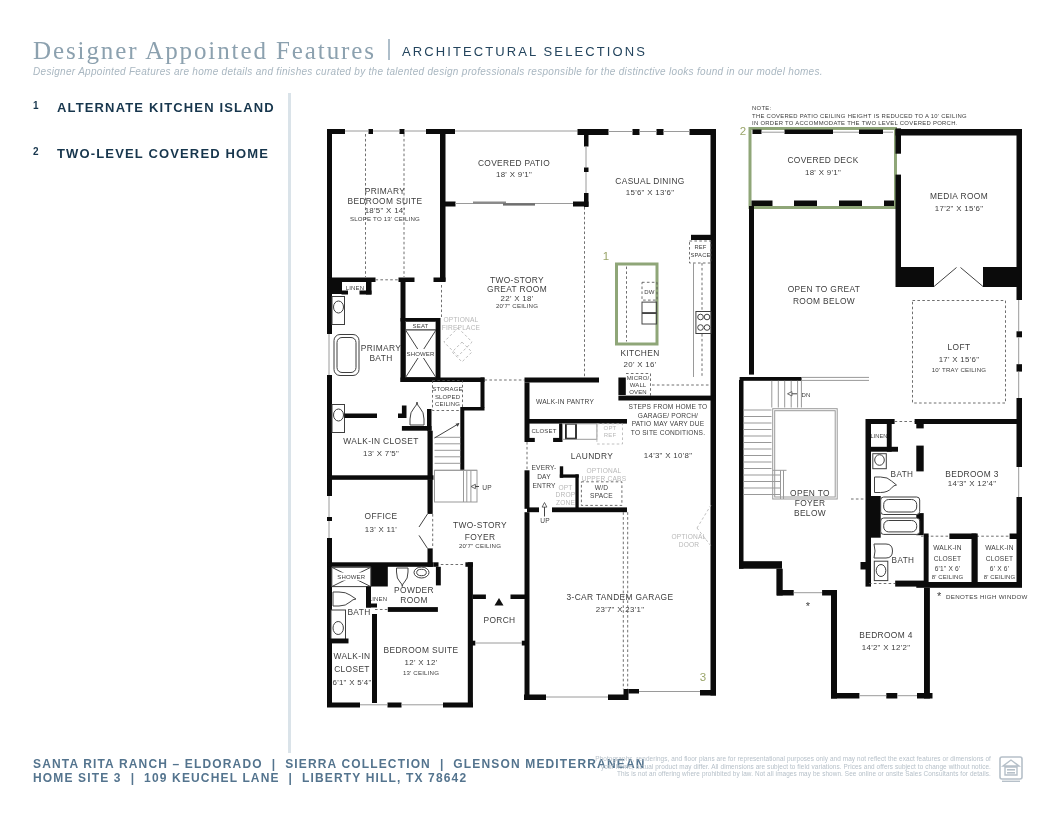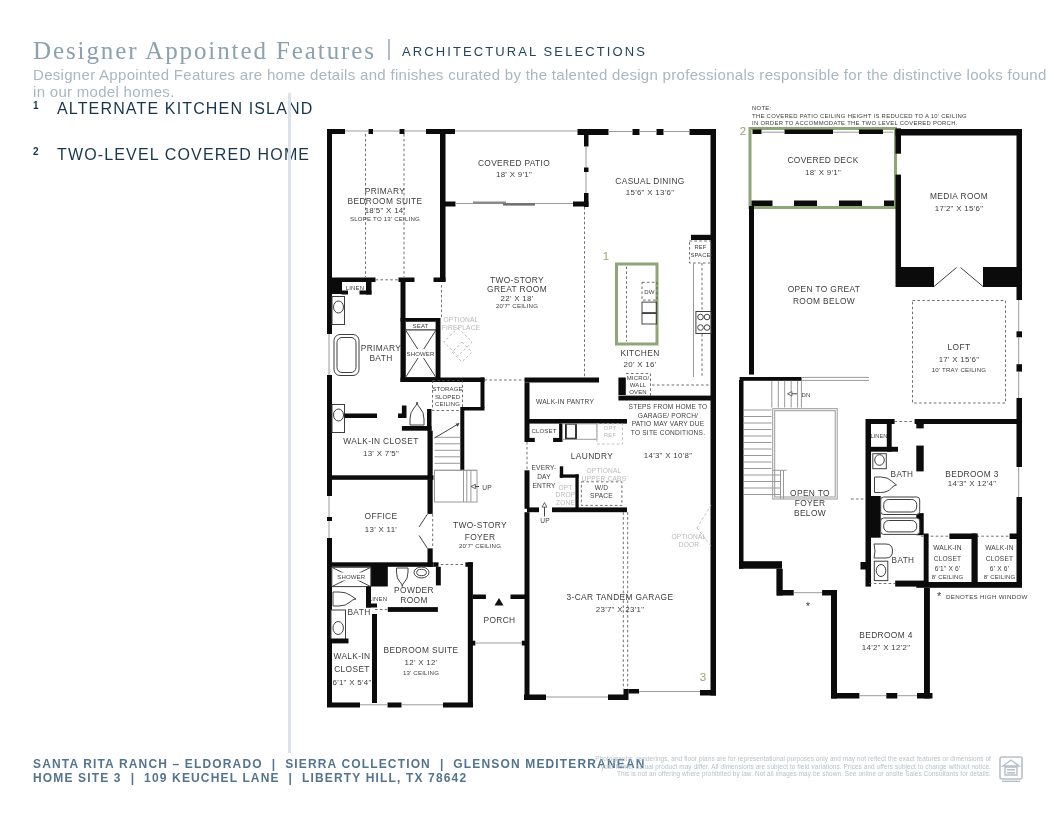--- a/index.html
+++ b/index.html
@@ -1,22 +1,22 @@
 <!DOCTYPE html>
 <html><head>
 <meta charset="utf-8">
 <style>
   html,body{margin:0;padding:0;background:#fff;}
   .page{position:relative;width:1055px;height:815px;background:#fff;overflow:hidden;font-family:"Liberation Sans",sans-serif;border-radius:19px;}
   .abs{position:absolute;}
   .title-serif{font-family:"Liberation Serif",serif;font-size:25px;color:#8CA1AF;letter-spacing:1.9px;}
   .title-sans{font-family:"Liberation Sans",sans-serif;font-size:13px;color:#24455E;letter-spacing:2.1px;}
-  .subtitle{font-size:15px;color:#A9B7C1;letter-spacing:.3px;}
+  .subtitle{font-size:10px;color:#A9B7C1;letter-spacing:.3px;font-style:italic;}
   .li-num{font-size:10px;font-weight:bold;color:#17364D;letter-spacing:1px;}
-  .li-txt{font-size:16px;font-weight:normal;color:#17364D;letter-spacing:1.15px;}
+  .li-txt{font-size:13px;font-weight:bold;color:#17364D;letter-spacing:1.15px;}
   .foot-blue{font-size:12px;font-weight:bold;color:#54748E;letter-spacing:1.15px;line-height:13.5px;}
   .foot-gray{font-size:6.4px;color:#B6C0C9;text-align:right;line-height:7.6px;letter-spacing:.1px;}
 </style>
 </head>
 <body>
 <div class="page">
 
   <div class="abs title-serif" style="left:33px;top:37px;">Designer Appointed Features</div>
 
   <div class="abs" style="left:388px;top:39px;width:1.5px;height:21px;background:#AEBECA;"></div>

